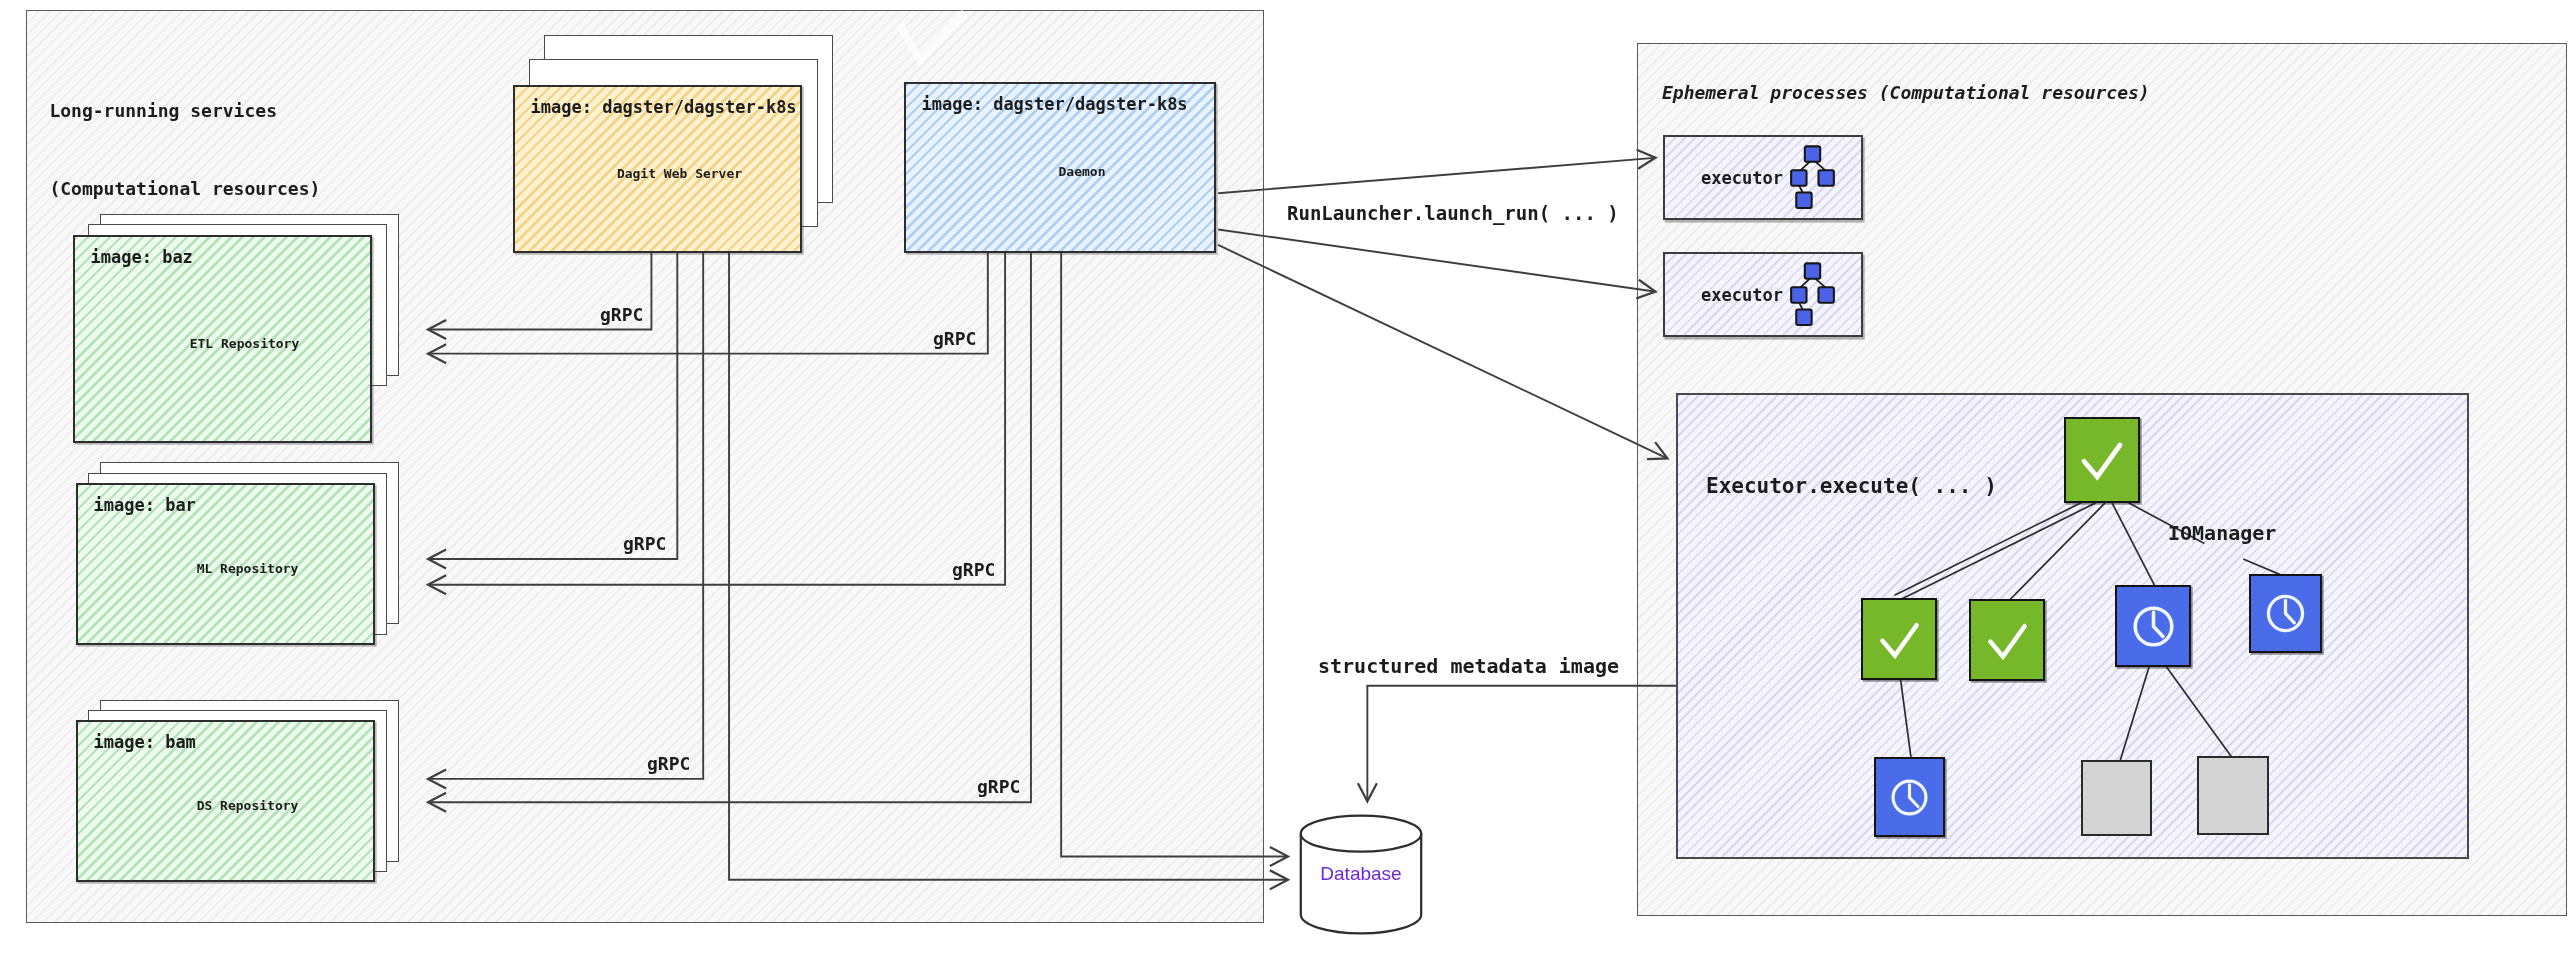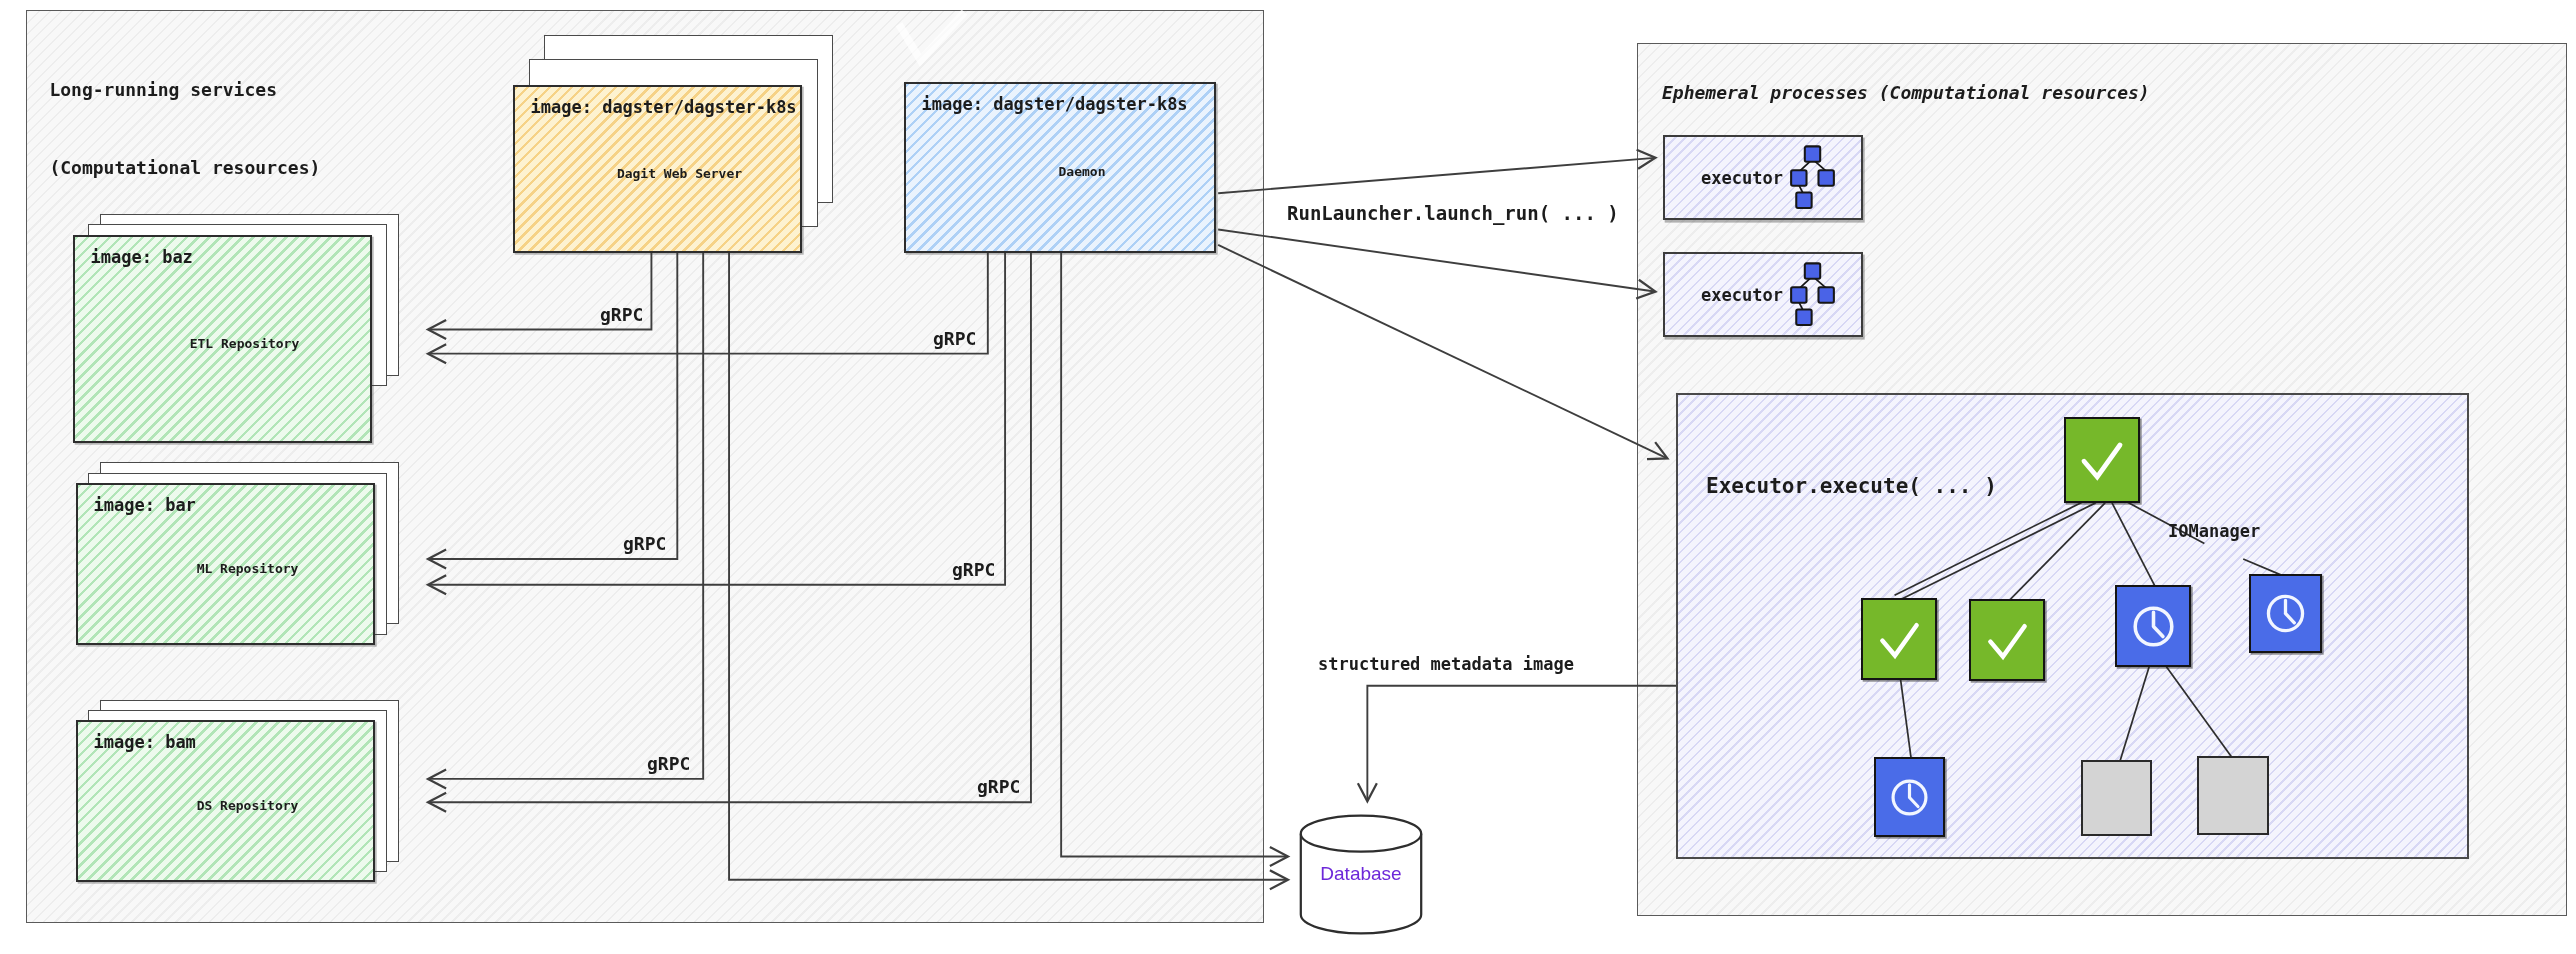--- a/index.html
+++ b/index.html
@@ -23,21 +23,21 @@
 
   
   .page{position:absolute;background:#ffffff;border:1.7px solid #4a4a4a;box-sizing:border-box;}
   .node{position:absolute;border:2.6px solid #2d2d2d;box-sizing:border-box;box-shadow:1.7px 1.7px 0 rgba(60,60,60,.35);}
   .img-label{position:absolute;left:15.5px;top:10.4px;font-size:17px;font-weight:700;white-space:nowrap;}
   .node-name{position:absolute;left:0;right:0;top:50%;margin-top:-3.5px;text-align:center;
              font-size:13px;font-weight:700;white-space:nowrap;padding-left:44px;}
 
   .wire-label{position:absolute;font-size:18px;font-weight:600;white-space:nowrap;}
   .big-label{position:absolute;font-size:19px;font-weight:600;white-space:nowrap;}
-  .bold-label{position:absolute;font-size:17px;font-weight:700;white-space:nowrap;}
+  .bold-label{position:absolute;font-size:20px;font-weight:700;white-space:nowrap;}
 
   svg.layer{position:absolute;left:0;top:0;}
 
   
   .executor{position:absolute;border:2.2px solid #3c3c3c;box-sizing:border-box;box-shadow:1.7px 2.6px 0 rgba(70,70,70,.4);padding-left:29px;}
   .executor .exec-label{position:absolute;left:36px;top:50%;transform:translateY(-50%);font-size:17px;font-weight:600;}
   .executor .dag-icon{position:absolute;right:22.4px;top:50%;transform:translateY(-50%);}
 
   
   .execute-box{position:absolute;border:2.2px solid #4a4a4a;box-sizing:border-box;}
@@ -50,21 +50,21 @@
   
   .db-label{position:absolute;font-family:"Liberation Sans",sans-serif;font-size:19px;color:#6d28d9;
             text-align:center;}
 </style>
 </head>
 <body>
 
 <div id="canvas">
 
   <div class="panel hatch-gray" style="left:26px;top:10.4px;width:1238px;height:913px;">
-    <div class="panel-title" style="left:22.4px;top:14px;">
+    <div class="panel-title" style="left:22.4px;top:35px;">
       <div>Long-running services</div>
       <div>(Computational resources)</div>
     </div>
   </div>
 
   <div class="panel hatch-gray" style="left:1637px;top:43px;width:930px;height:873px;">
     <div class="panel-title" style="left:24px;top:36px;font-style:italic;">Ephemeral processes (Computational resources)</div>
   </div>
 
   <svg class="layer" width="2576" height="954" viewBox="0 0 2986 1106">

